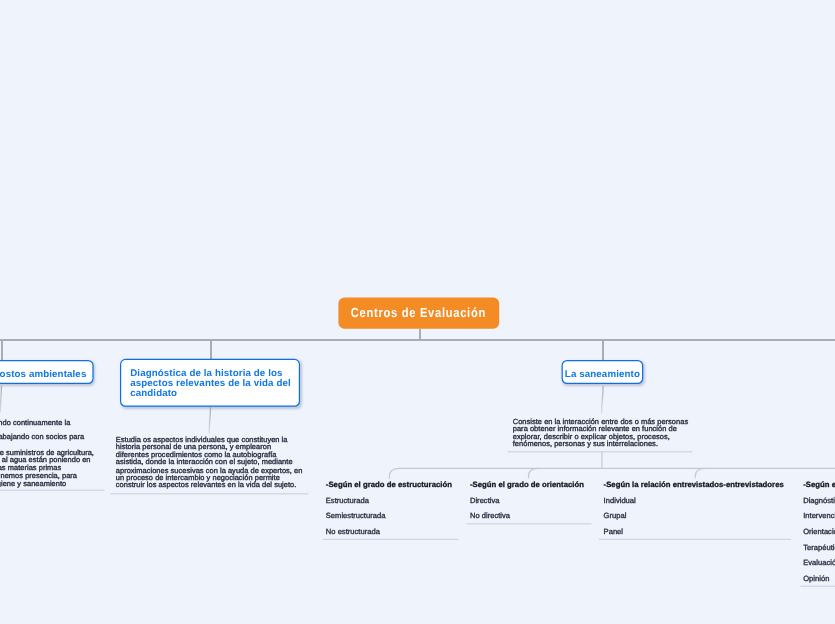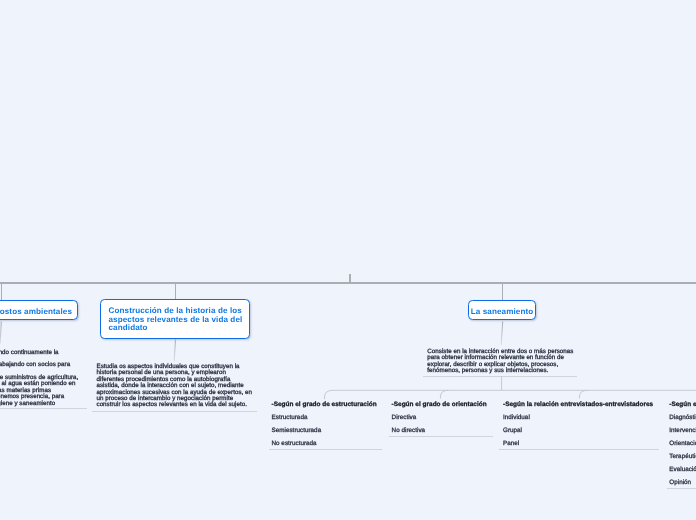--- a/index.html
+++ b/index.html
@@ -40,39 +40,42 @@
   <svg class="conn" style="left:0;top:0;width:696px;height:520px;">
     <g stroke="#a9aeb3" stroke-width="1.6" fill="none" shape-rendering="crispEdges">
       <path d="M 349.8,274 L 349.8,283.2"></path>
       <path d="M -2,283.2 L 698,283.2"></path>
       <path d="M 1.6,283.2 L 1.6,300"></path>
       <path d="M 175.6,283.2 L 175.6,299.4"></path>
       <path d="M 502.4,283.2 L 502.4,300"></path>
     </g>
   </svg>
 
+  <div class="root" style="left:282px;top:248px;width:134px;height:26px;">
+    <span>Centros de Evaluación</span>
+  </div>
 
   <div class="node center" style="left:-67.5px;top:300.3px;width:145.5px;height:19.9px;">
     <span>Reducción de costos ambientales</span>
   </div>
   <div class="para" style="left:-81.5px;top:349.6px;width:175px;">
       <div>Así mismo seguimos reduciendo continuamente la</div>
       <div>huella ambiental.</div>
       <div>En todo el mundo estamos trabajando con socios para</div>
       <div>generar un cambio duradero.</div>
       <div>Los riesgos de las cadenas de suministros de agricultura,</div>
       <div>y los problemas relacionados al agua están poniendo en</div>
       <div>riesgo el abastecimiento de las materias primas</div>
       <div>en las comunidades donde tenemos presencia, para</div>
       <div>mejorar el acceso a agua, higiene y saneamiento</div>
     </div>
   <div class="rule" style="left:-88px;top:408px;width:175px;"></div>
 
   <div class="node" style="left:100px;top:299px;width:150px;height:40px;">
-    <span>Construcción de la historia de los aspectos relevantes de la vida del candidato</span>
+    <span>Diagnóstica de la historia de los aspectos relevantes de la vida del candidato</span>
   </div>
 
   <div class="para" style="left:96.5px;top:364px;width:170px;">
       <div>Estudia os aspectos individuales que constituyen la</div>
       <div>historia personal de una persona, y emplearon</div>
       <div>diferentes procedimientos como la autobiografía</div>
       <div>asistida, donde la interacción con el sujeto, mediante</div>
       <div>aproximaciones sucesivas con la ayuda de expertos, en</div>
       <div>un proceso de intercambio y negociación permite</div>
       <div>construir los aspectos relevantes en la vida del sujeto.</div>

